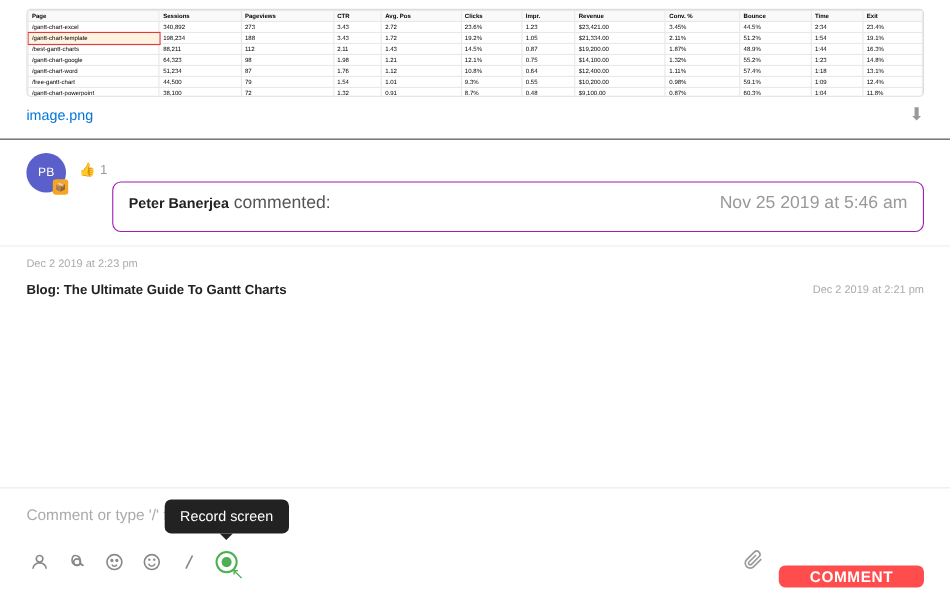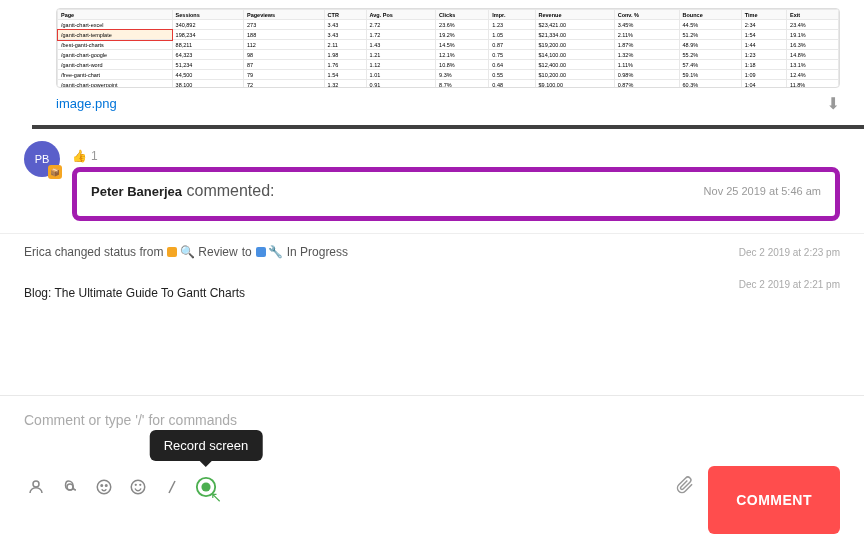--- a/index.html
+++ b/index.html
@@ -18,25 +18,24 @@
       height: 540px;
       background: #fff;
       display: flex;
       flex-direction: column;
       overflow: hidden;
     }
 
     
     .image-section {
       background: #fff;
-      border-bottom: 4px solid #404040;
+      border-bottom: 1px solid #404040;
       padding: 8px 24px 12px 24px;
       display: flex;
       flex-direction: column;
-      margin-left: 32px;
     }
 
     .spreadsheet-preview {
       border: 1px solid #ddd;
       border-radius: 4px;
       overflow: hidden;
       height: 80px;
       background: #fff;
       position: relative;
     }
@@ -93,23 +92,24 @@
       border-radius: 3px;
       display: flex;
       align-items: center;
       justify-content: center;
       font-size: 8px;
     }
 
     .comment-bubble {
       flex: 1;
       background: #fff;
-      border: 5px solid #a21caf;
+      border: 1px solid #a21caf;
       border-radius: 8px;
       padding: 10px 14px;
+      margin-left: 30px;
     }
 
     .comment-header {
       display: flex;
       justify-content: space-between;
       align-items: center;
       margin-bottom: 6px;
     }
 
     .commenter-name {
@@ -117,21 +117,21 @@
       font-size: 13px;
       color: #222;
     }
 
     .comment-action {
       font-weight: 400;
       color: #555;
     }
 
     .comment-timestamp {
-      font-size: 11px;
+      font-size: 16px;
       color: #999;
     }
 
     .comment-body {
       font-size: 13px;
       color: #333;
       line-height: 1.5;
     }
 
     .mention {
@@ -188,24 +188,23 @@
       width: 10px;
       height: 10px;
       border-radius: 2px;
       display: inline-block;
     }
 
     .status-dot.yellow { background: #f5a623; }
     .status-dot.blue { background: #4a90e2; }
 
     .waiting-link {
-      font-weight: 400;
+      font-weight: 700;
       color: #222;
       text-decoration: none;
-      margin-top: 17px;
     }
 
     
     .comment-input-area {
       border-top: 1px solid #e8e8e8;
       margin-top: auto;
       padding: 10px 24px 6px 24px;
       background: #fff;
     }
 
@@ -275,21 +274,21 @@
     .toolbar-icon.active-screen-record {
       color: #4CAF50;
       position: relative;
     }
 
     .comment-button {
       background: #ff4d4d;
       color: #fff;
       border: none;
       border-radius: 6px;
-      padding: 26px 28px;
+      padding: 2px 28px;
       font-size: 14px;
       font-weight: 700;
       letter-spacing: 0.5px;
       cursor: pointer;
       margin-top: 26px;
     }
 
     .attachment-icon {
       color: #999;
       font-size: 18px;
@@ -479,34 +478,20 @@
             <span class="comment-action">commented:</span>
           </div>
           <span class="comment-timestamp">Nov 25 2019 at 5:46 am</span>
         </div>
       </div>
     </div>
   </div>
 
   <div class="activity-section">
     <div class="activity-row">
-      <div class="activity-text">
-        <span>Erica changed status from</span>
-        <span class="status-badge">
-          <span class="status-dot yellow"></span>
-          <span>🔍</span>
-          <span>Review</span>
-        </span>
-        <span>to</span>
-        <span class="status-badge">
-          <span class="status-dot blue"></span>
-          <span>🔧</span>
-          <span>In Progress</span>
-        </span>
-      </div>
       <span class="activity-timestamp">Dec 2 2019 at 2:23 pm</span>
     </div>
     <div class="activity-row">
       <div class="activity-text">
         <a class="waiting-link">Blog: The Ultimate Guide To Gantt Charts</a>
       </div>
       <span class="activity-timestamp">Dec 2 2019 at 2:21 pm</span>
     </div>
   </div>
 

